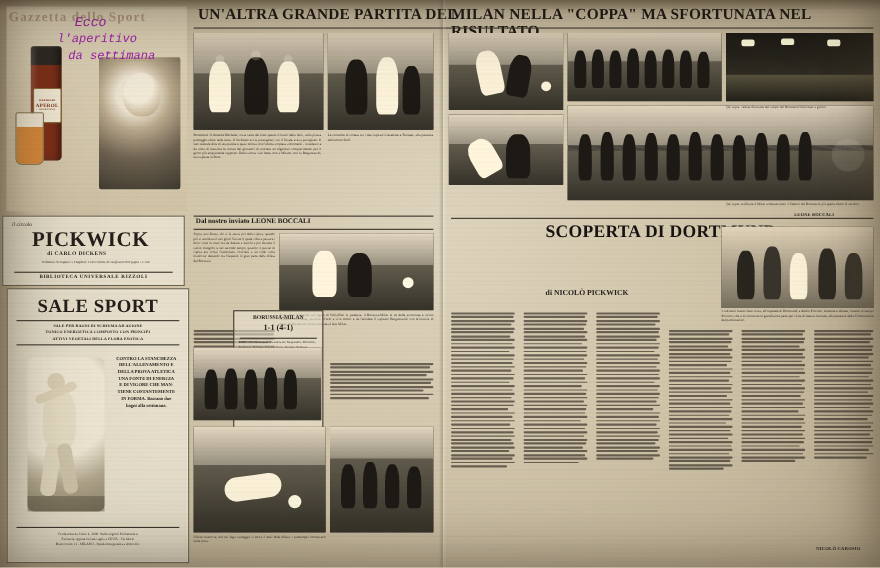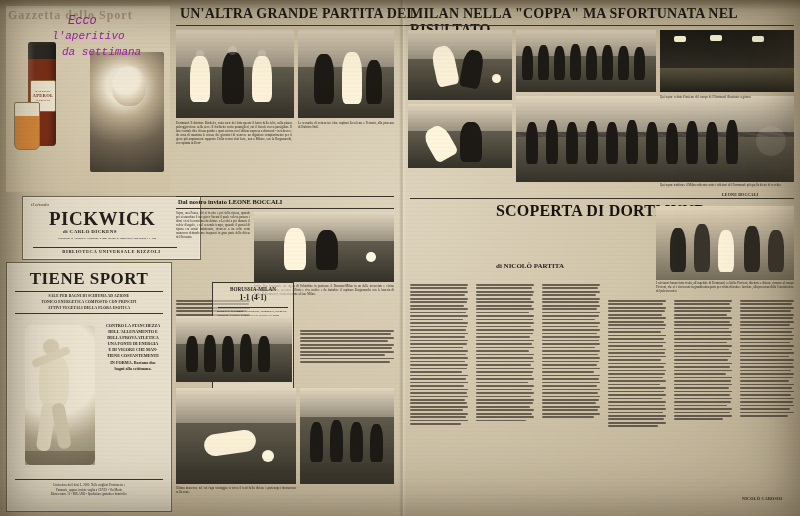--- a/index.html
+++ b/index.html
@@ -125,31 +125,31 @@
 
     <div class="aperol-bottle" style="left:22px;top:36px;width:28px;height:104px;"></div>
     <div class="aperol-label" style="left:24px;top:74px;width:24px;height:30px;">
       <span style="font-size:2.6px;">BARBIERI</span>
       <span style="font-size:4.6px;">APEROL</span>
       <span style="font-size:2.2px;">APERITIVO</span>
     </div>
     <div class="glass" style="left:8px;top:96px;width:24px;height:46px;"></div>
   </div>
 
-  <div class="ad" style="left:22px;top:196px;width:164px;height:62px;padding-left:13px;">
+  <div class="ad" style="left:2px;top:196px;width:164px;height:62px;">
     <div style="position:absolute;left:8px;top:5px;font-size:5px;font-style:italic;">il circolo</div>
     <div style="position:absolute;left:26px;top:11px;font-size:19px;font-weight:bold;letter-spacing:.5px;">PICKWICK</div>
     <div style="position:absolute;left:40px;top:32px;font-size:5px;font-weight:bold;letter-spacing:.4px;">di CARLO DICKENS</div>
     <div style="position:absolute;left:24px;top:40px;width:120px;font-size:2.8px;text-align:center;line-height:1.3;">Traduzione di Augusto G. Dauphiné: 2 tomi volume di complessive 800 pagine • L. 600</div>
     <div class="rule" style="left:10px;top:50px;width:144px;height:1px;"></div>
     <div style="position:absolute;left:0;right:0;top:52px;font-size:4.6px;font-weight:bold;text-align:center;letter-spacing:.6px;">BIBLIOTECA UNIVERSALE RIZZOLI</div>
   </div>
 
   <div class="ad" style="left:6px;top:262px;width:164px;height:248px;">
-    <div style="position:absolute;left:0;right:0;top:6px;text-align:center;font-size:17px;font-weight:bold;letter-spacing:.5px;">TIENE SPORT</div>
+    <div style="position:absolute;left:0;right:0;top:6px;text-align:center;font-size:17px;font-weight:bold;letter-spacing:.5px;">SALE SPORT</div>
     <div class="rule" style="left:8px;top:28px;width:148px;height:1px;"></div>
     <div style="position:absolute;left:0;right:0;top:31px;text-align:center;font-size:3.6px;font-weight:bold;letter-spacing:.2px;">SALE PER BAGNI DI SCHIUMA AD AZIONE</div>
     <div style="position:absolute;left:0;right:0;top:37px;text-align:center;font-size:3.6px;font-weight:bold;letter-spacing:.2px;">TONICO ENERGETICA COMPOSTO CON PRINCIPI</div>
     <div style="position:absolute;left:0;right:0;top:43px;text-align:center;font-size:3.6px;font-weight:bold;letter-spacing:.2px;">ATTIVI VEGETALI DELLA FLORA ESOTICA</div>
     <div class="rule" style="left:8px;top:50px;width:148px;height:1px;"></div>
 
     <div class="discobolo" style="left:18px;top:62px;width:70px;height:140px;border-radius:6px;">
       <div style="position:absolute;left:18px;top:14px;width:16px;height:16px;border-radius:50%;background:#d9cfb4;"></div>
       <div style="position:absolute;left:14px;top:30px;width:30px;height:52px;border-radius:40% 40% 30% 30%;background:#e6ddc4;"></div>
       <div style="position:absolute;left:6px;top:28px;width:40px;height:8px;border-radius:4px;background:#ddd3b8;transform:rotate(-22deg);"></div>
@@ -353,21 +353,21 @@
     <div class="tline" style="width:100%"></div>
       <div class="tline" style="width:98%"></div>
     <div class="tline" style="width:100%"></div>
       <div class="tline" style="width:90%"></div>
     <div class="tline" style="width:100%"></div>
       <div class="tline" style="width:96%"></div>
   </div>
 
   <div class="rule" style="left:410px;top:198px;width:384px;height:1px;"></div>
   <div class="masthead-title" style="left:496px;top:202px;font-size:16px;">SCOPERTA DI DORTMUND</div>
-  <div class="byline" style="left:496px;top:262px;font-size:7px;">di NICOLÒ PARTITA</div>
+  <div class="byline" style="left:496px;top:262px;font-size:7px;">di NICOLÒ PICKWICK</div>
 
   <div class="photo" style="left:656px;top:206px;width:138px;height:74px;">
     <div style="position:absolute;inset:0;background:linear-gradient(180deg,#cfc7b6,#6f6a5c);"></div>
     <div class="fig" style="left:14px;top:22px;width:16px;height:44px;background:#2b2823;"></div>
     <div class="fig" style="left:38px;top:18px;width:16px;height:48px;background:#3a362f;"></div>
     <div class="figl" style="left:62px;top:24px;width:16px;height:42px;"></div>
     <div class="fig" style="left:88px;top:20px;width:16px;height:46px;background:#2f2c26;"></div>
     <div class="fig" style="left:112px;top:24px;width:16px;height:42px;background:#3a362f;"></div>
   </div>
   <div class="cap" style="left:656px;top:282px;width:138px;">I calciatori hanno fatto visita, all'ospedale di Dortmund, a Attilio Piccioni, direttore e dirente, rimasto al campo Piccioni, che si è ricoverato in grandissima parte per visita di tratta e lavorate, alla presenza della Commissione del palcoscenico.</div>

